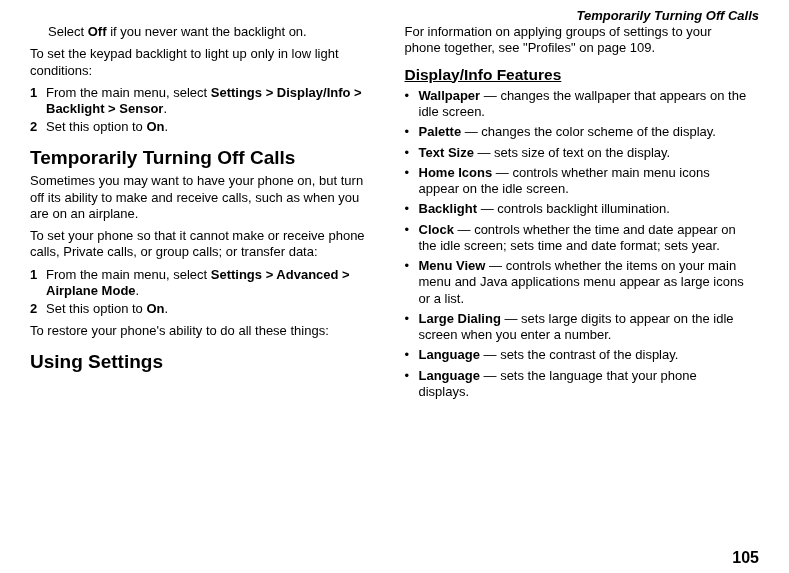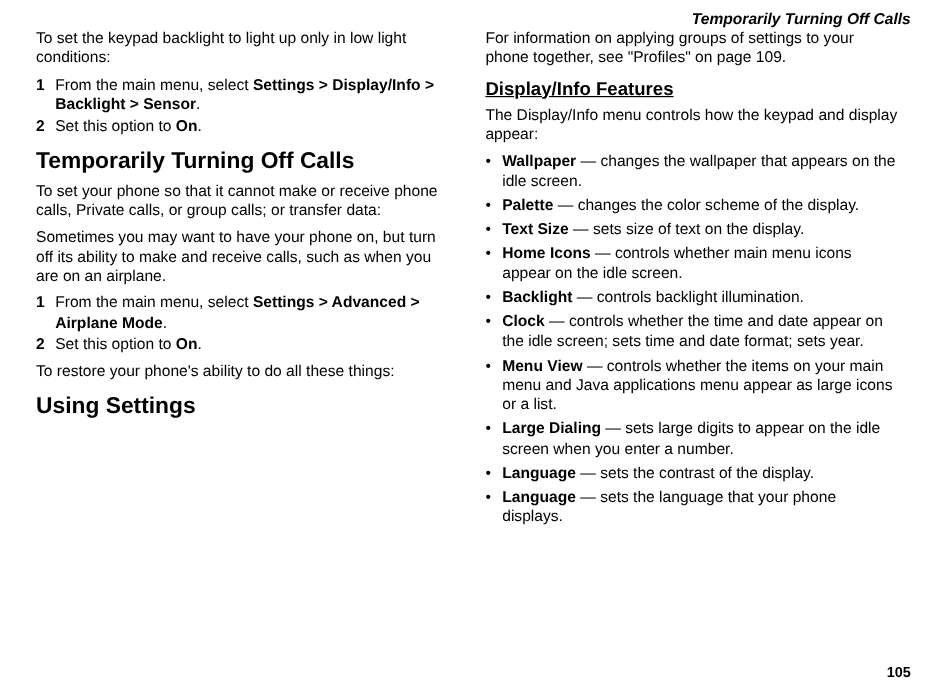--- a/index.html
+++ b/index.html
@@ -30,21 +30,21 @@
     right: 30px;
     font-style: italic;
     font-weight: bold;
     font-size: 13px;
   }
   .page-number {
     position: absolute;
     bottom: 6px;
     right: 30px;
     font-weight: bold;
-    font-size: 12px;
+    font-size: 16px;
   }
   h2.section {
     font-size: 19px;
     font-weight: bold;
     margin: 10px 0 4px 0;
   }
   h3.subsection {
     font-size: 15.5px;
     font-weight: bold;
     margin: 8px 0 4px 0;
@@ -95,42 +95,45 @@
 </style>
 </head>
 <body>
 
 <div class="page">
 
   <div class="running-head">Temporarily Turning Off Calls</div>
 
   <div class="col">
 
+    <p class="indent">
+      <span>Select </span><span class="b">Off</span><span> if you never want the backlight on.</span>
+    </p>
 
     <p>To set the keypad backlight to light up only in low light conditions:</p>
 
     <ol class="numbered">
       <li>
         <span class="num">1</span>
         <span class="body">
           <span>From the main menu, select </span><span class="b">Settings &gt; Display/Info &gt; Backlight &gt; Sensor</span><span>.</span>
         </span>
       </li>
       <li>
         <span class="num">2</span>
         <span class="body">
           <span>Set this option to </span><span class="b">On</span><span>.</span>
         </span>
       </li>
     </ol>
 
     <h2 class="section">Temporarily Turning Off Calls</h2>
 
+    <p>Sometimes you may want to have your phone on, but turn off its ability to make and receive calls, such as when you are on an airplane.</p>
     <p>To set your phone so that it cannot make or receive phone calls, Private calls, or group calls; or transfer data:</p>
-    <p>Sometimes you may want to have your phone on, but turn off its ability to make and receive calls, such as when you are on an airplane.</p>
 
     <ol class="numbered">
       <li>
         <span class="num">1</span>
         <span class="body">
           <span>From the main menu, select </span><span class="b">Settings &gt; Advanced &gt; Airplane Mode</span><span>.</span>
         </span>
       </li>
       <li>
         <span class="num">2</span>
@@ -148,21 +151,20 @@
 
 
   </div>
 
   <div class="col">
 
     <p>For information on applying groups of settings to your phone together, see "Profiles" on page 109.</p>
 
     <h3 class="subsection">Display/Info Features</h3>
 
-    <p>The Display/Info menu controls how the keypad and display appear:</p>
 
     <ul class="bullets">
       <li>
           <span class="dot">•</span>
           <span class="body"><span class="b">Wallpaper</span><span> — changes the wallpaper that appears on the idle screen.</span></span>
         </li>
       <li>
           <span class="dot">•</span>
           <span class="body"><span class="b">Palette</span><span> — changes the color scheme of the display.</span></span>
         </li>

